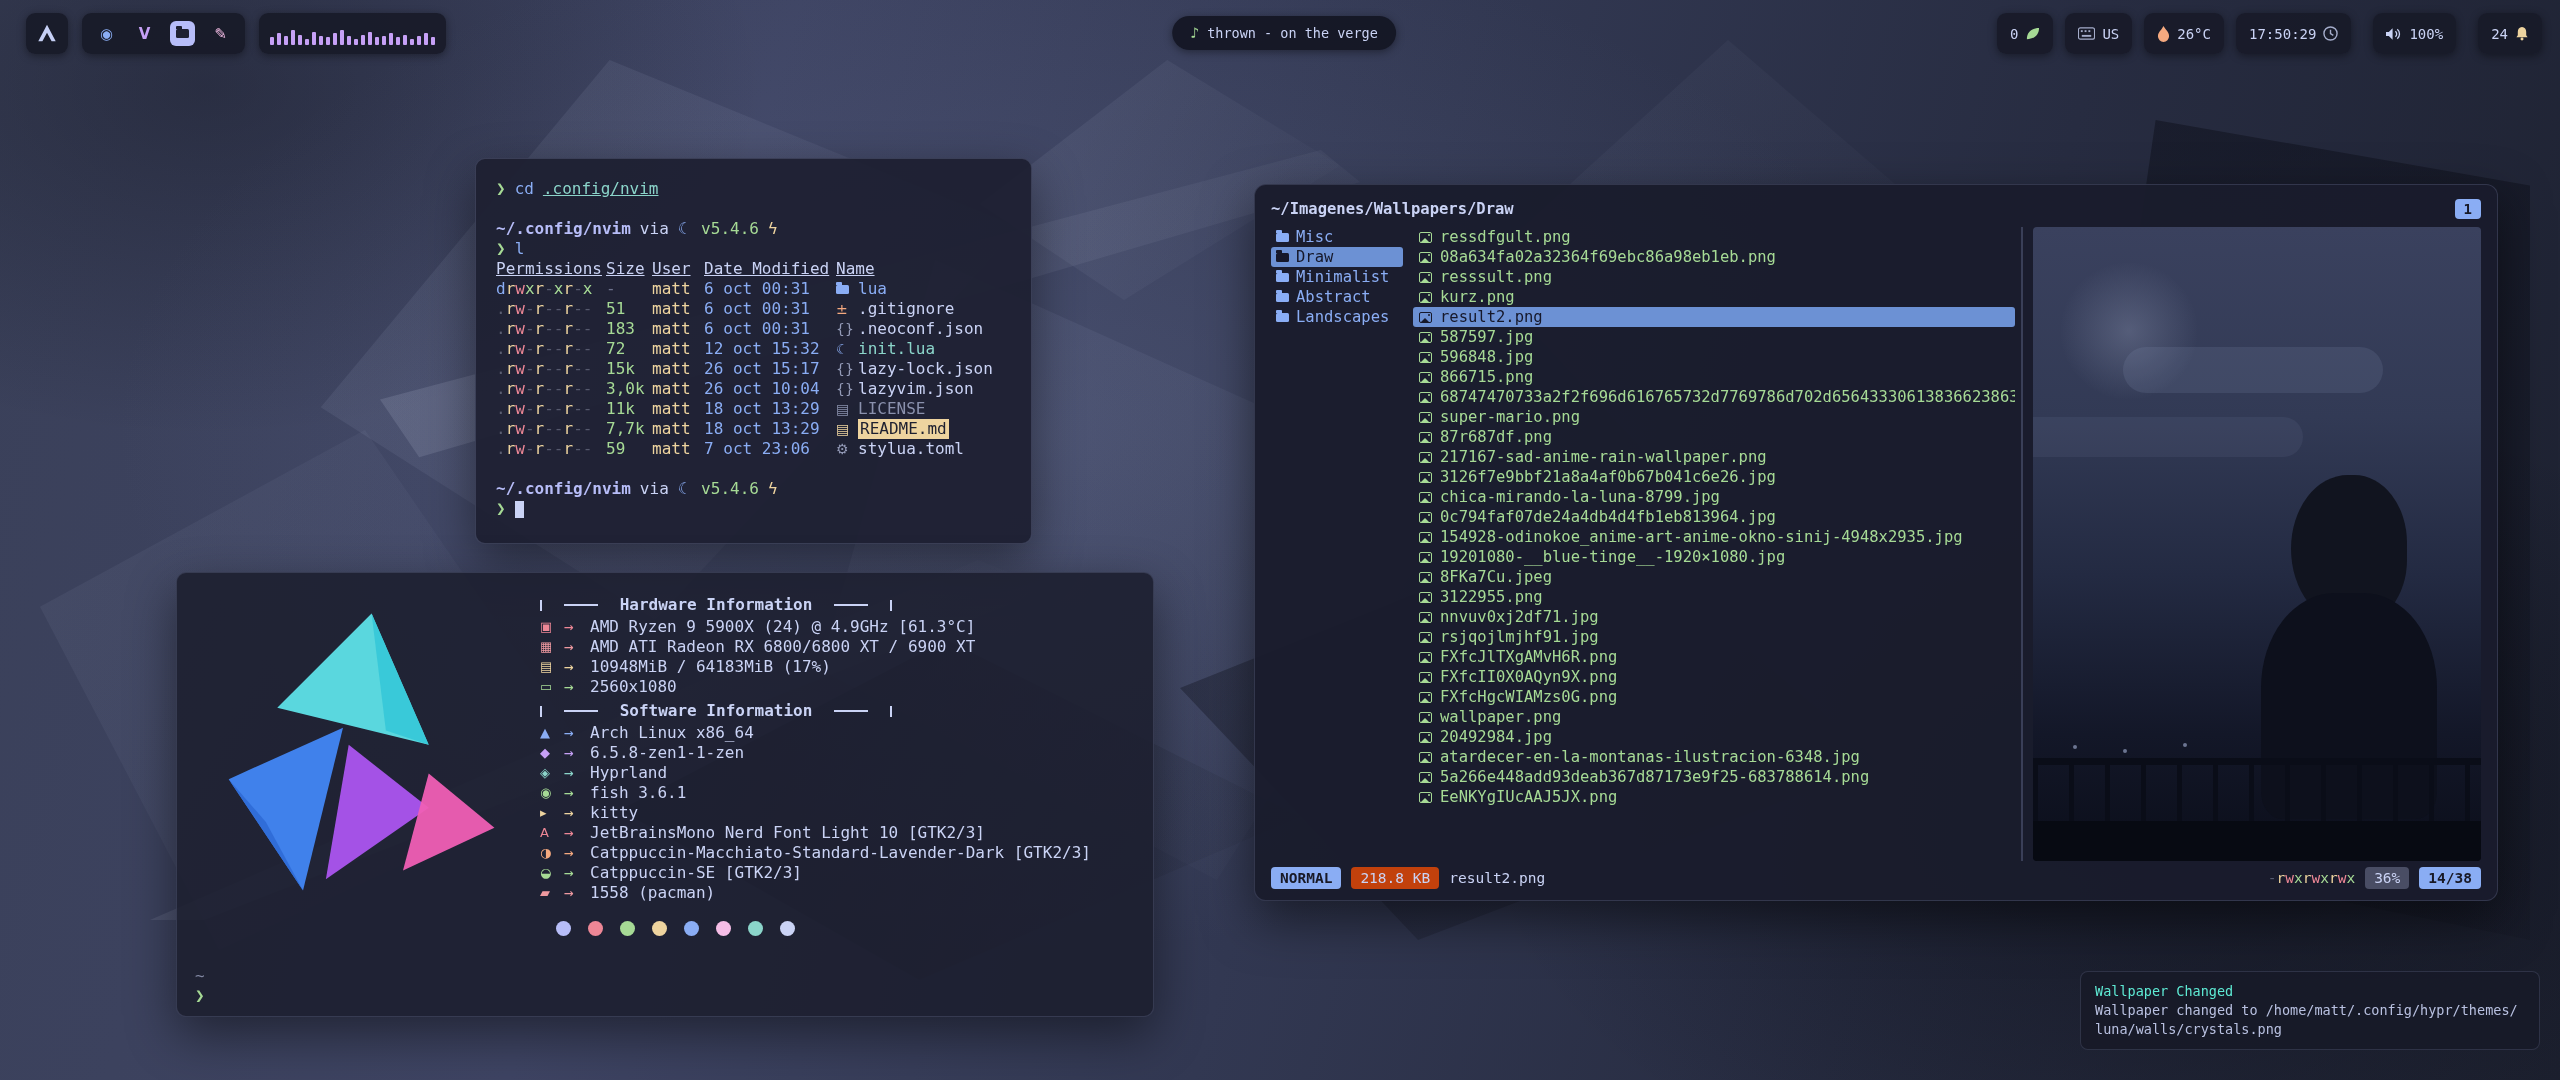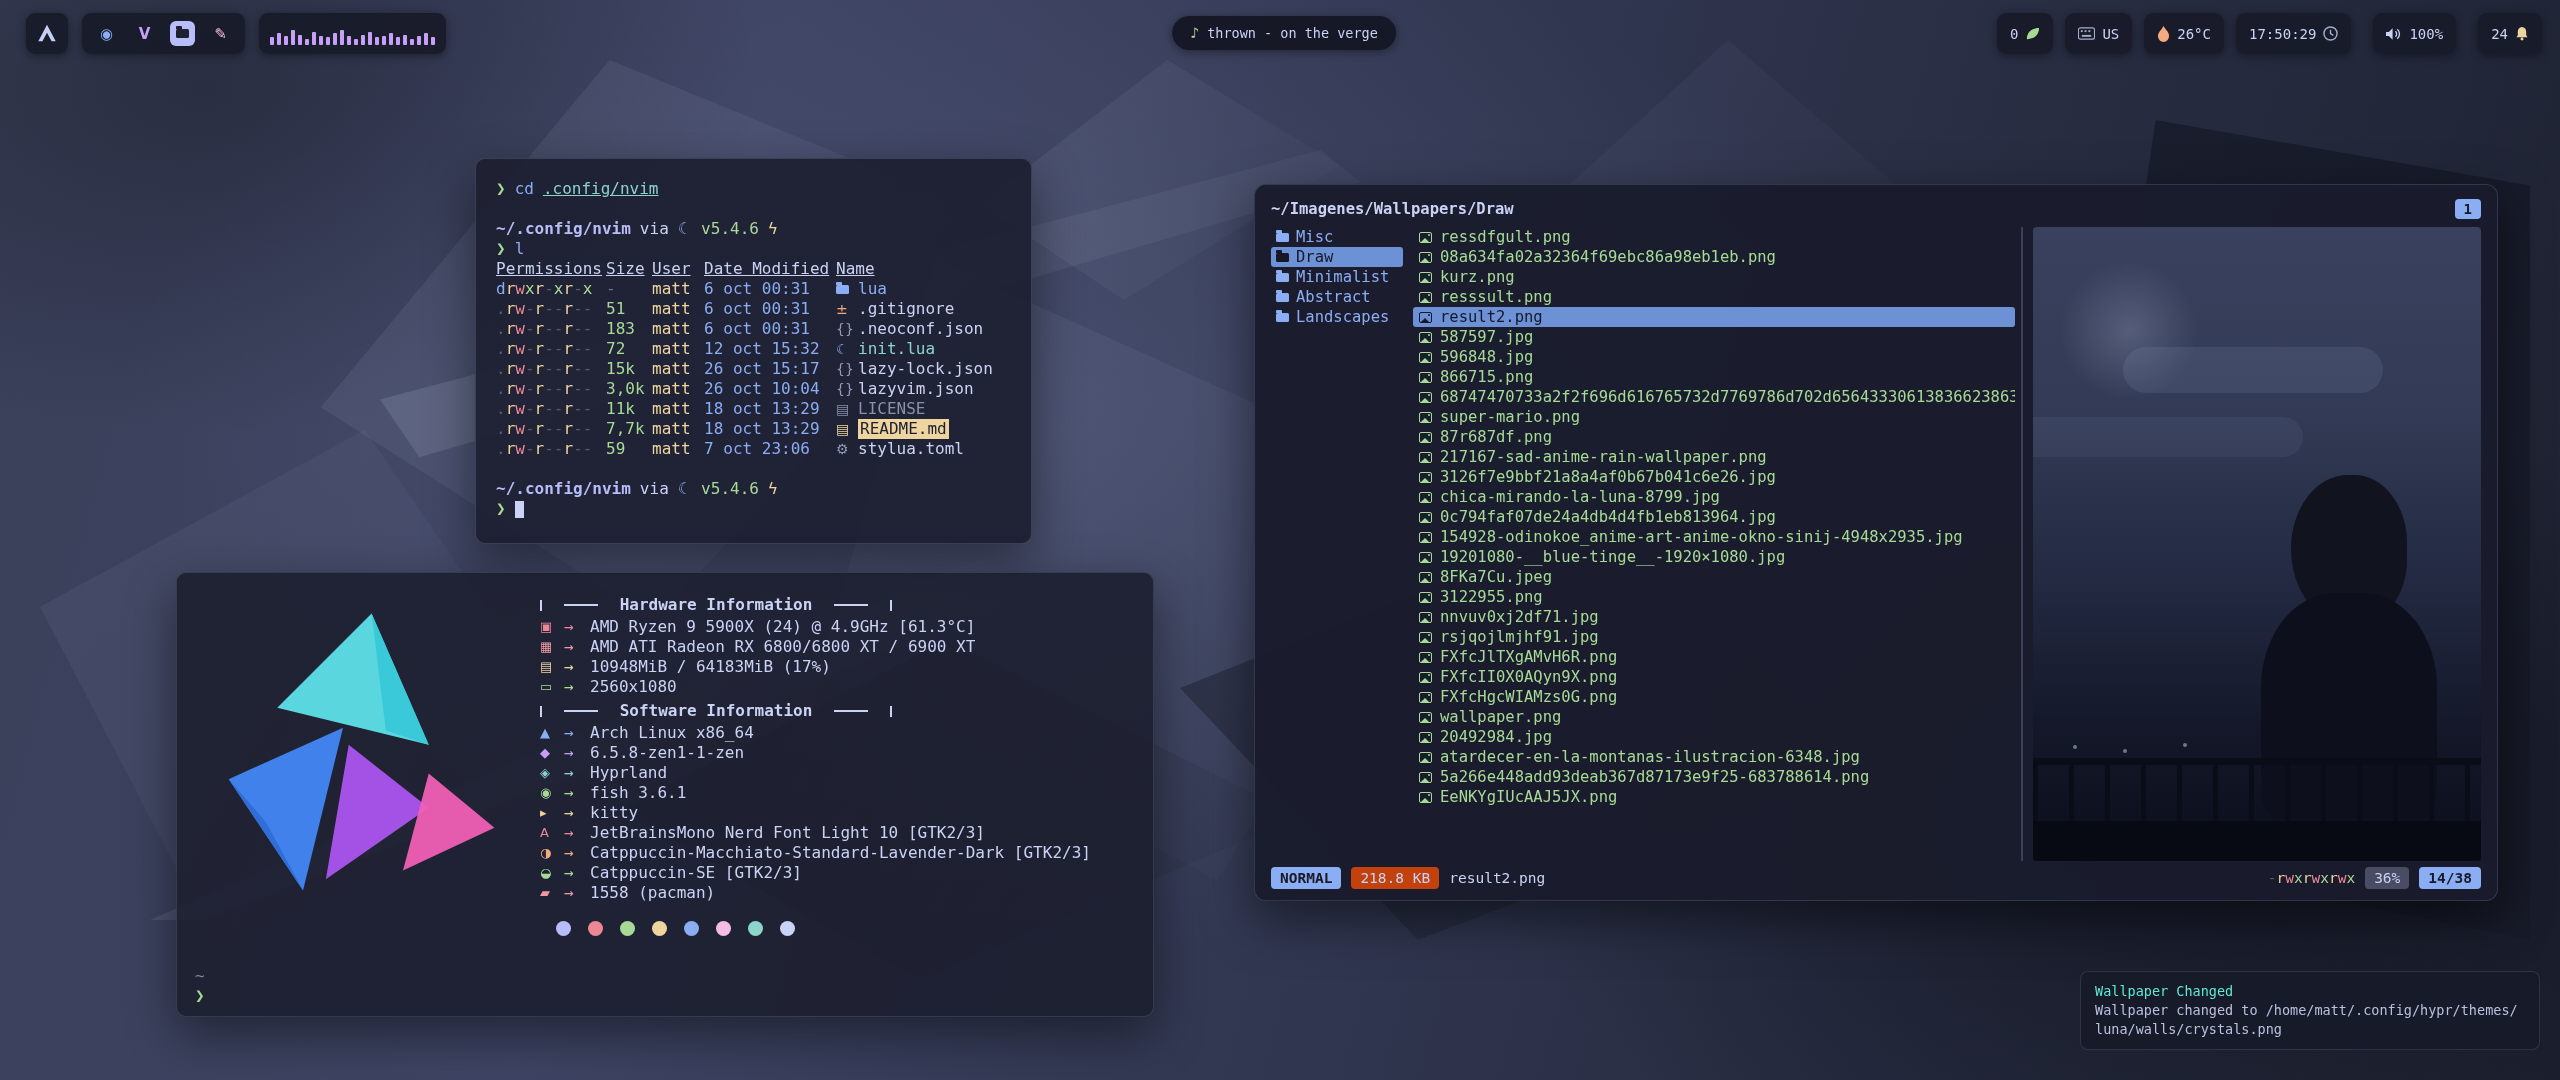--- a/index.html
+++ b/index.html
@@ -413,25 +413,25 @@
           <div class="fm-file">
             <span class="ic-image" style="color: currentcolor;"></span>
             <span>ressdfgult.png</span>
           </div>
           <div class="fm-file">
             <span class="ic-image" style="color: currentcolor;"></span>
             <span>08a634fa02a32364f69ebc86a98eb1eb.png</span>
           </div>
           <div class="fm-file">
             <span class="ic-image" style="color: currentcolor;"></span>
+            <span>resssult.png</span>
+          </div>
+          <div class="fm-file">
+            <span class="ic-image" style="color: currentcolor;"></span>
             <span>kurz.png</span>
-          </div>
-          <div class="fm-file">
-            <span class="ic-image" style="color: currentcolor;"></span>
-            <span>resssult.png</span>
           </div>
           <div class="fm-file selected">
             <span class="ic-image" style="color: currentcolor;"></span>
             <span>result2.png</span>
           </div>
           <div class="fm-file">
             <span class="ic-image" style="color: currentcolor;"></span>
             <span>587597.jpg</span>
           </div>
           <div class="fm-file">

